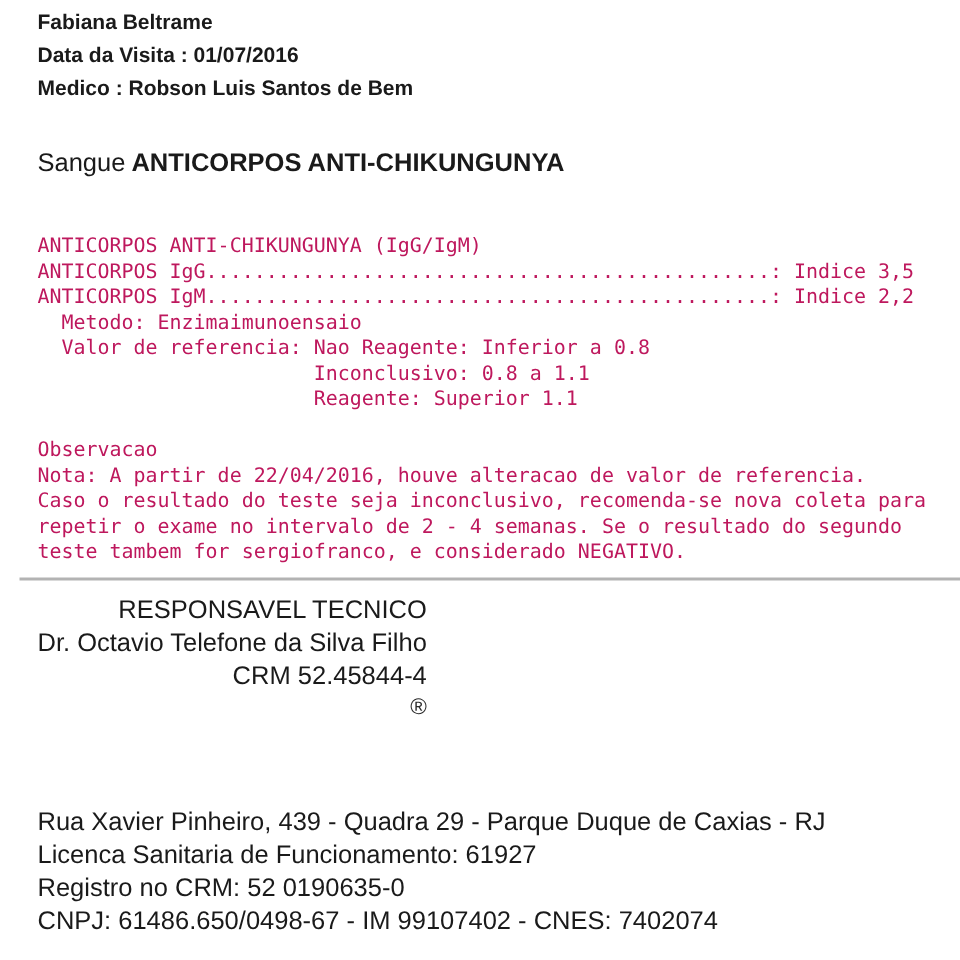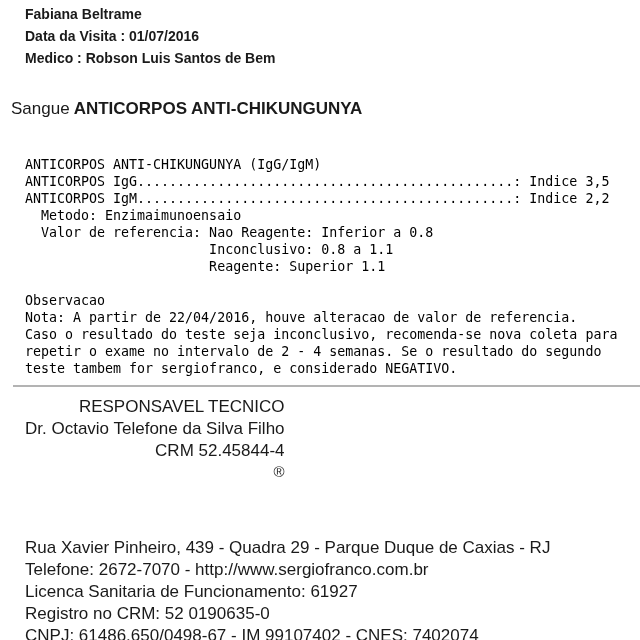--- a/index.html
+++ b/index.html
@@ -2,25 +2,25 @@
 <html><head>
 <meta charset="utf-8">
 <style>
   html,body{margin:0;padding:0;}
   body{
     width:640px;height:640px;background:#ffffff;position:relative;overflow:hidden;
     font-family:"Liberation Sans",sans-serif;color:#1a1a1a;
   }
   .header{position:absolute;left:25px;top:3px;font-weight:700;font-size:14px;line-height:22px;}
   .header div{white-space:pre;}
-  .exam-line{position:absolute;left:11px;top:98px;font-size:17px;line-height:22px;}
+  .exam-line{position:absolute;left:25px;top:98px;font-size:17px;line-height:22px;}
   .exam-sample{font-weight:400;}
   .exam-title{font-weight:700;margin-left:4px;}
   .report{position:absolute;left:25px;top:156px;font-family:"DejaVu Sans Mono",monospace;
-    font-size:13.3px;color:#000000;}
+    font-size:13.3px;color:#be185d;}
   .mline{height:17px;line-height:17px;white-space:pre;}
   .divider{position:absolute;left:13px;top:385px;width:627px;height:2px;background:#b3b3b3;}
   .tech{position:absolute;left:25px;top:396px;font-size:17px;line-height:22px;text-align:right;}
   .reg{font-size:15px;line-height:20px;color:#2a2a2a;}
   .address{position:absolute;left:25px;top:537px;font-size:17px;line-height:22px;}
 </style>
 </head>
 <body>
 
 <div class="header">
@@ -53,17 +53,16 @@
 
 <div class="tech">
   <div>RESPONSAVEL TECNICO</div>
   <div>Dr. Octavio Telefone da Silva Filho</div>
   <div>CRM 52.45844-4</div>
   <div class="reg">®</div>
 </div>
 
 <div class="address">
   <div>Rua Xavier Pinheiro, 439 - Quadra 29 - Parque Duque de Caxias - RJ</div>
-  <div>Telefone: 2672-7070 - http://www.sergiofranco.com.br</div>
   <div>Licenca Sanitaria de Funcionamento: 61927</div>
   <div>Registro no CRM: 52 0190635-0</div>
   <div>CNPJ: 61486.650/0498-67 - IM 99107402 - CNES: 7402074</div>
 </div>
 
 </body></html>

